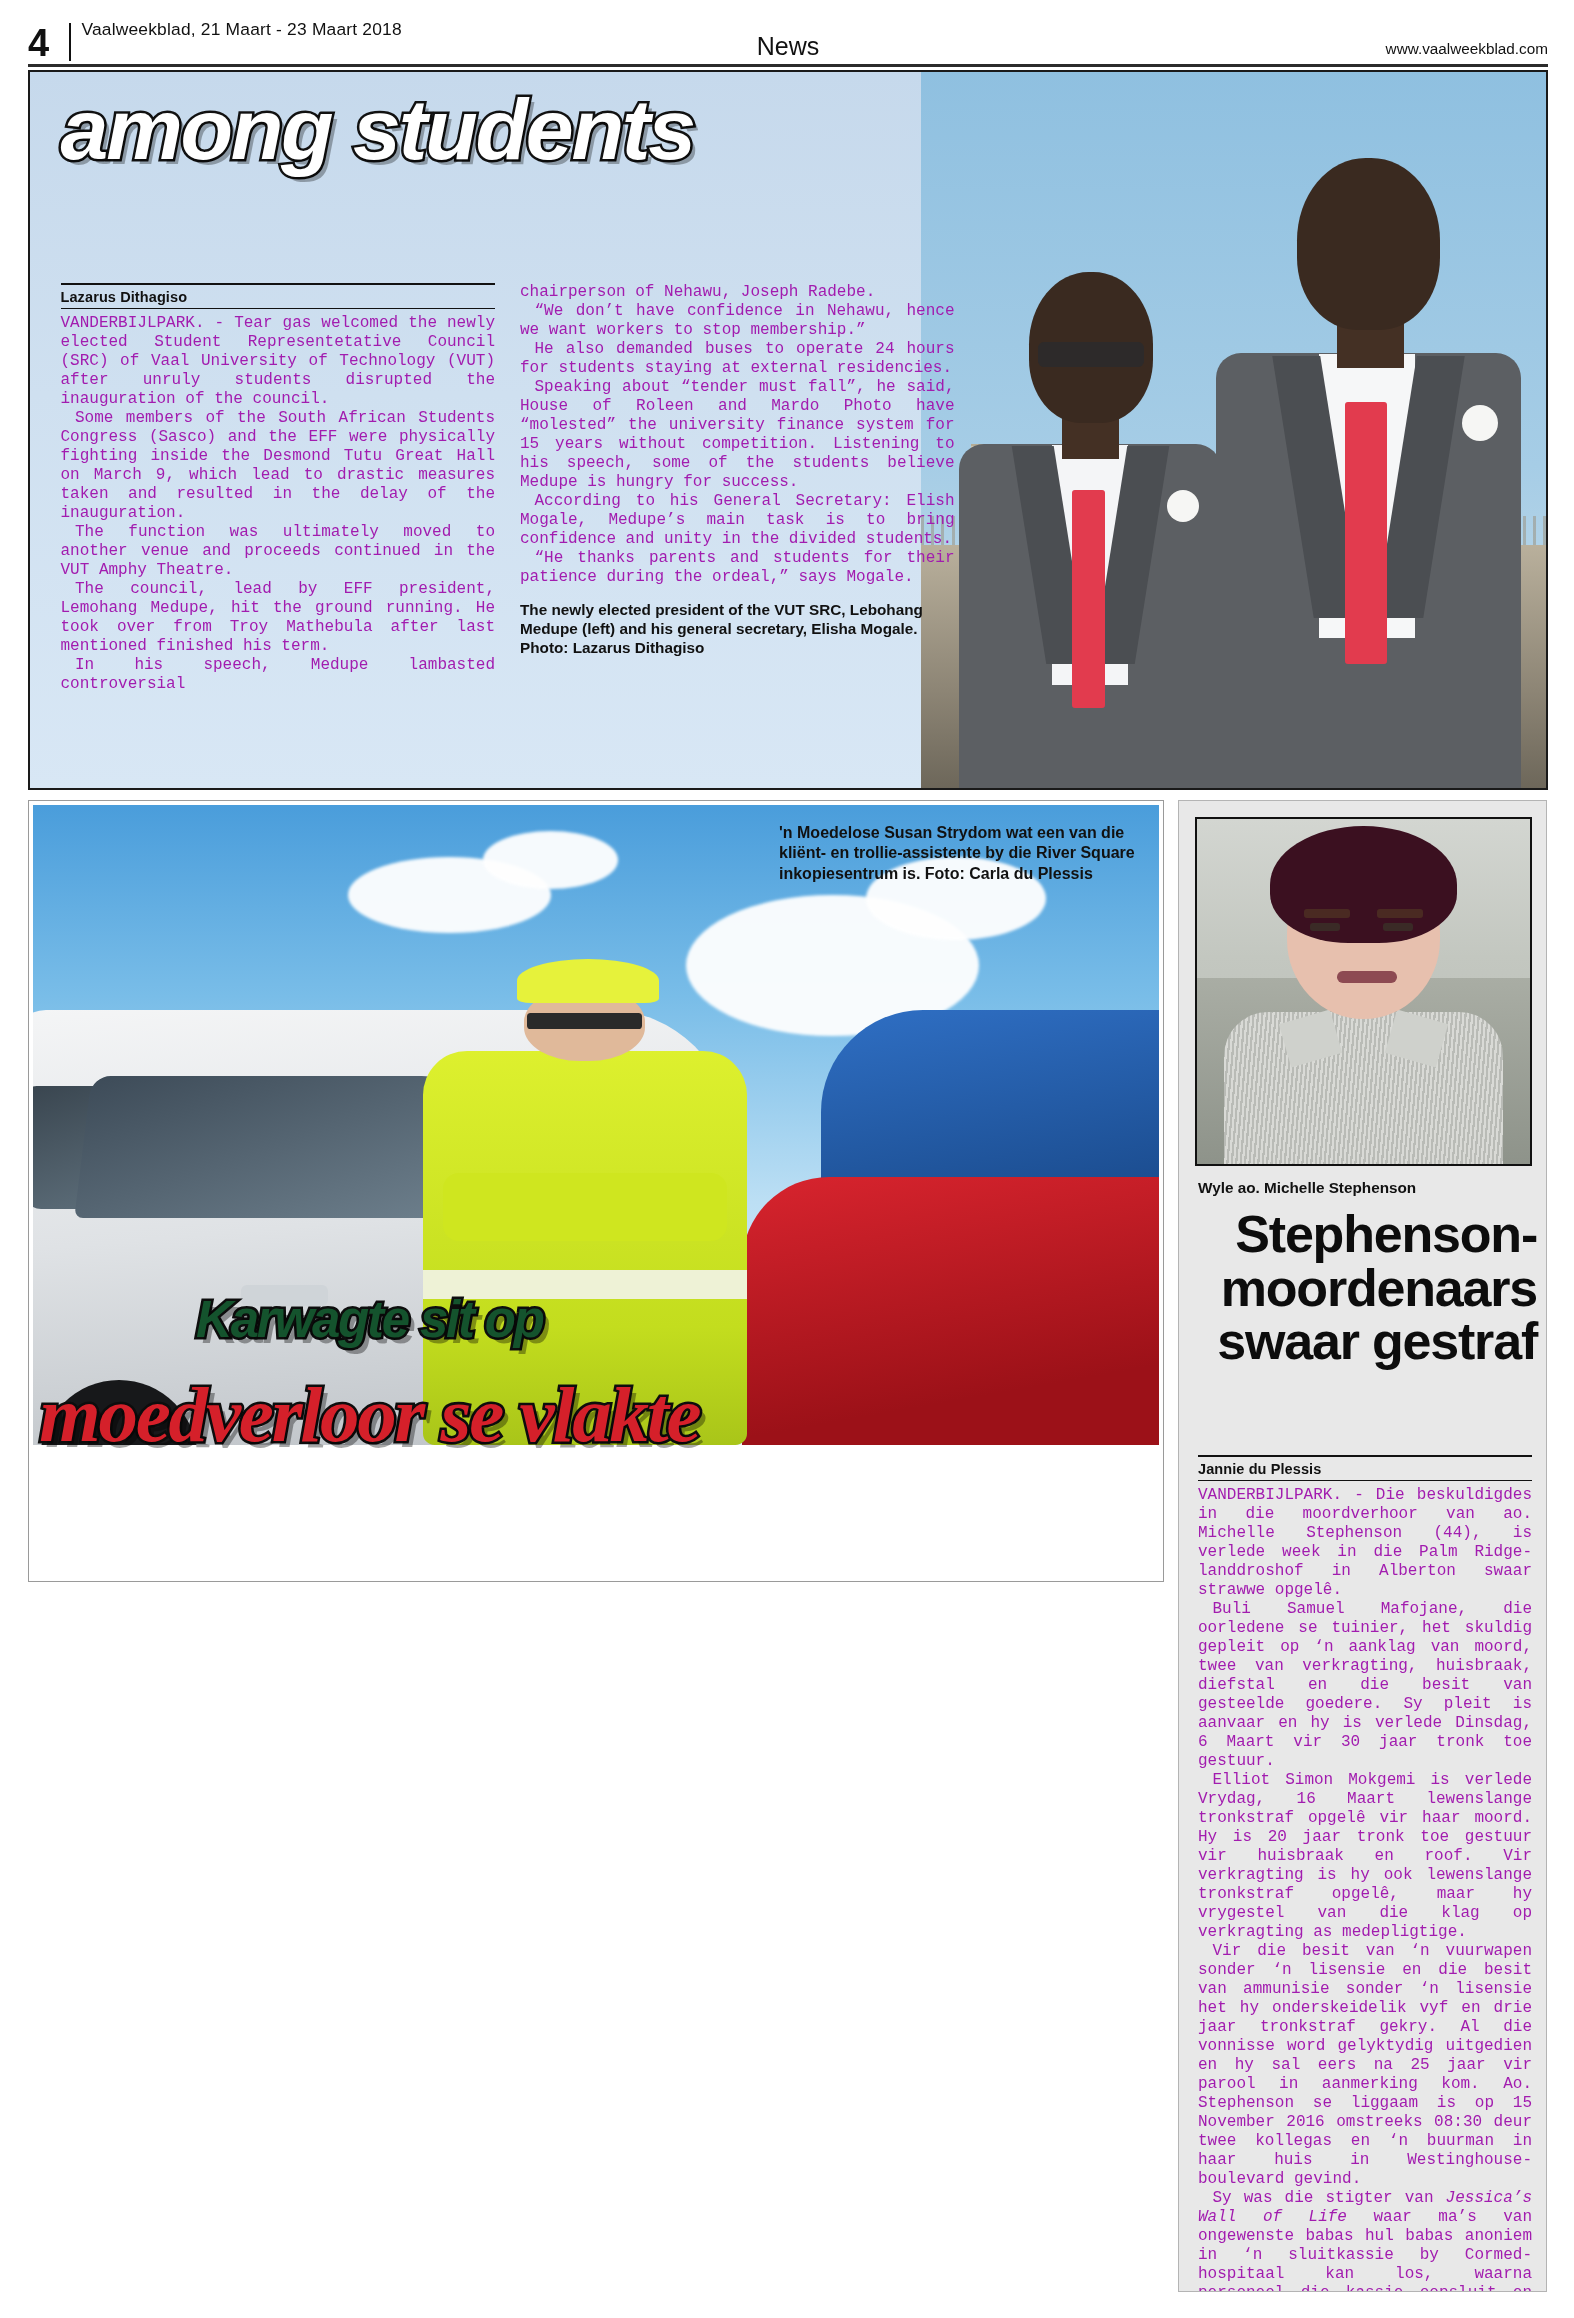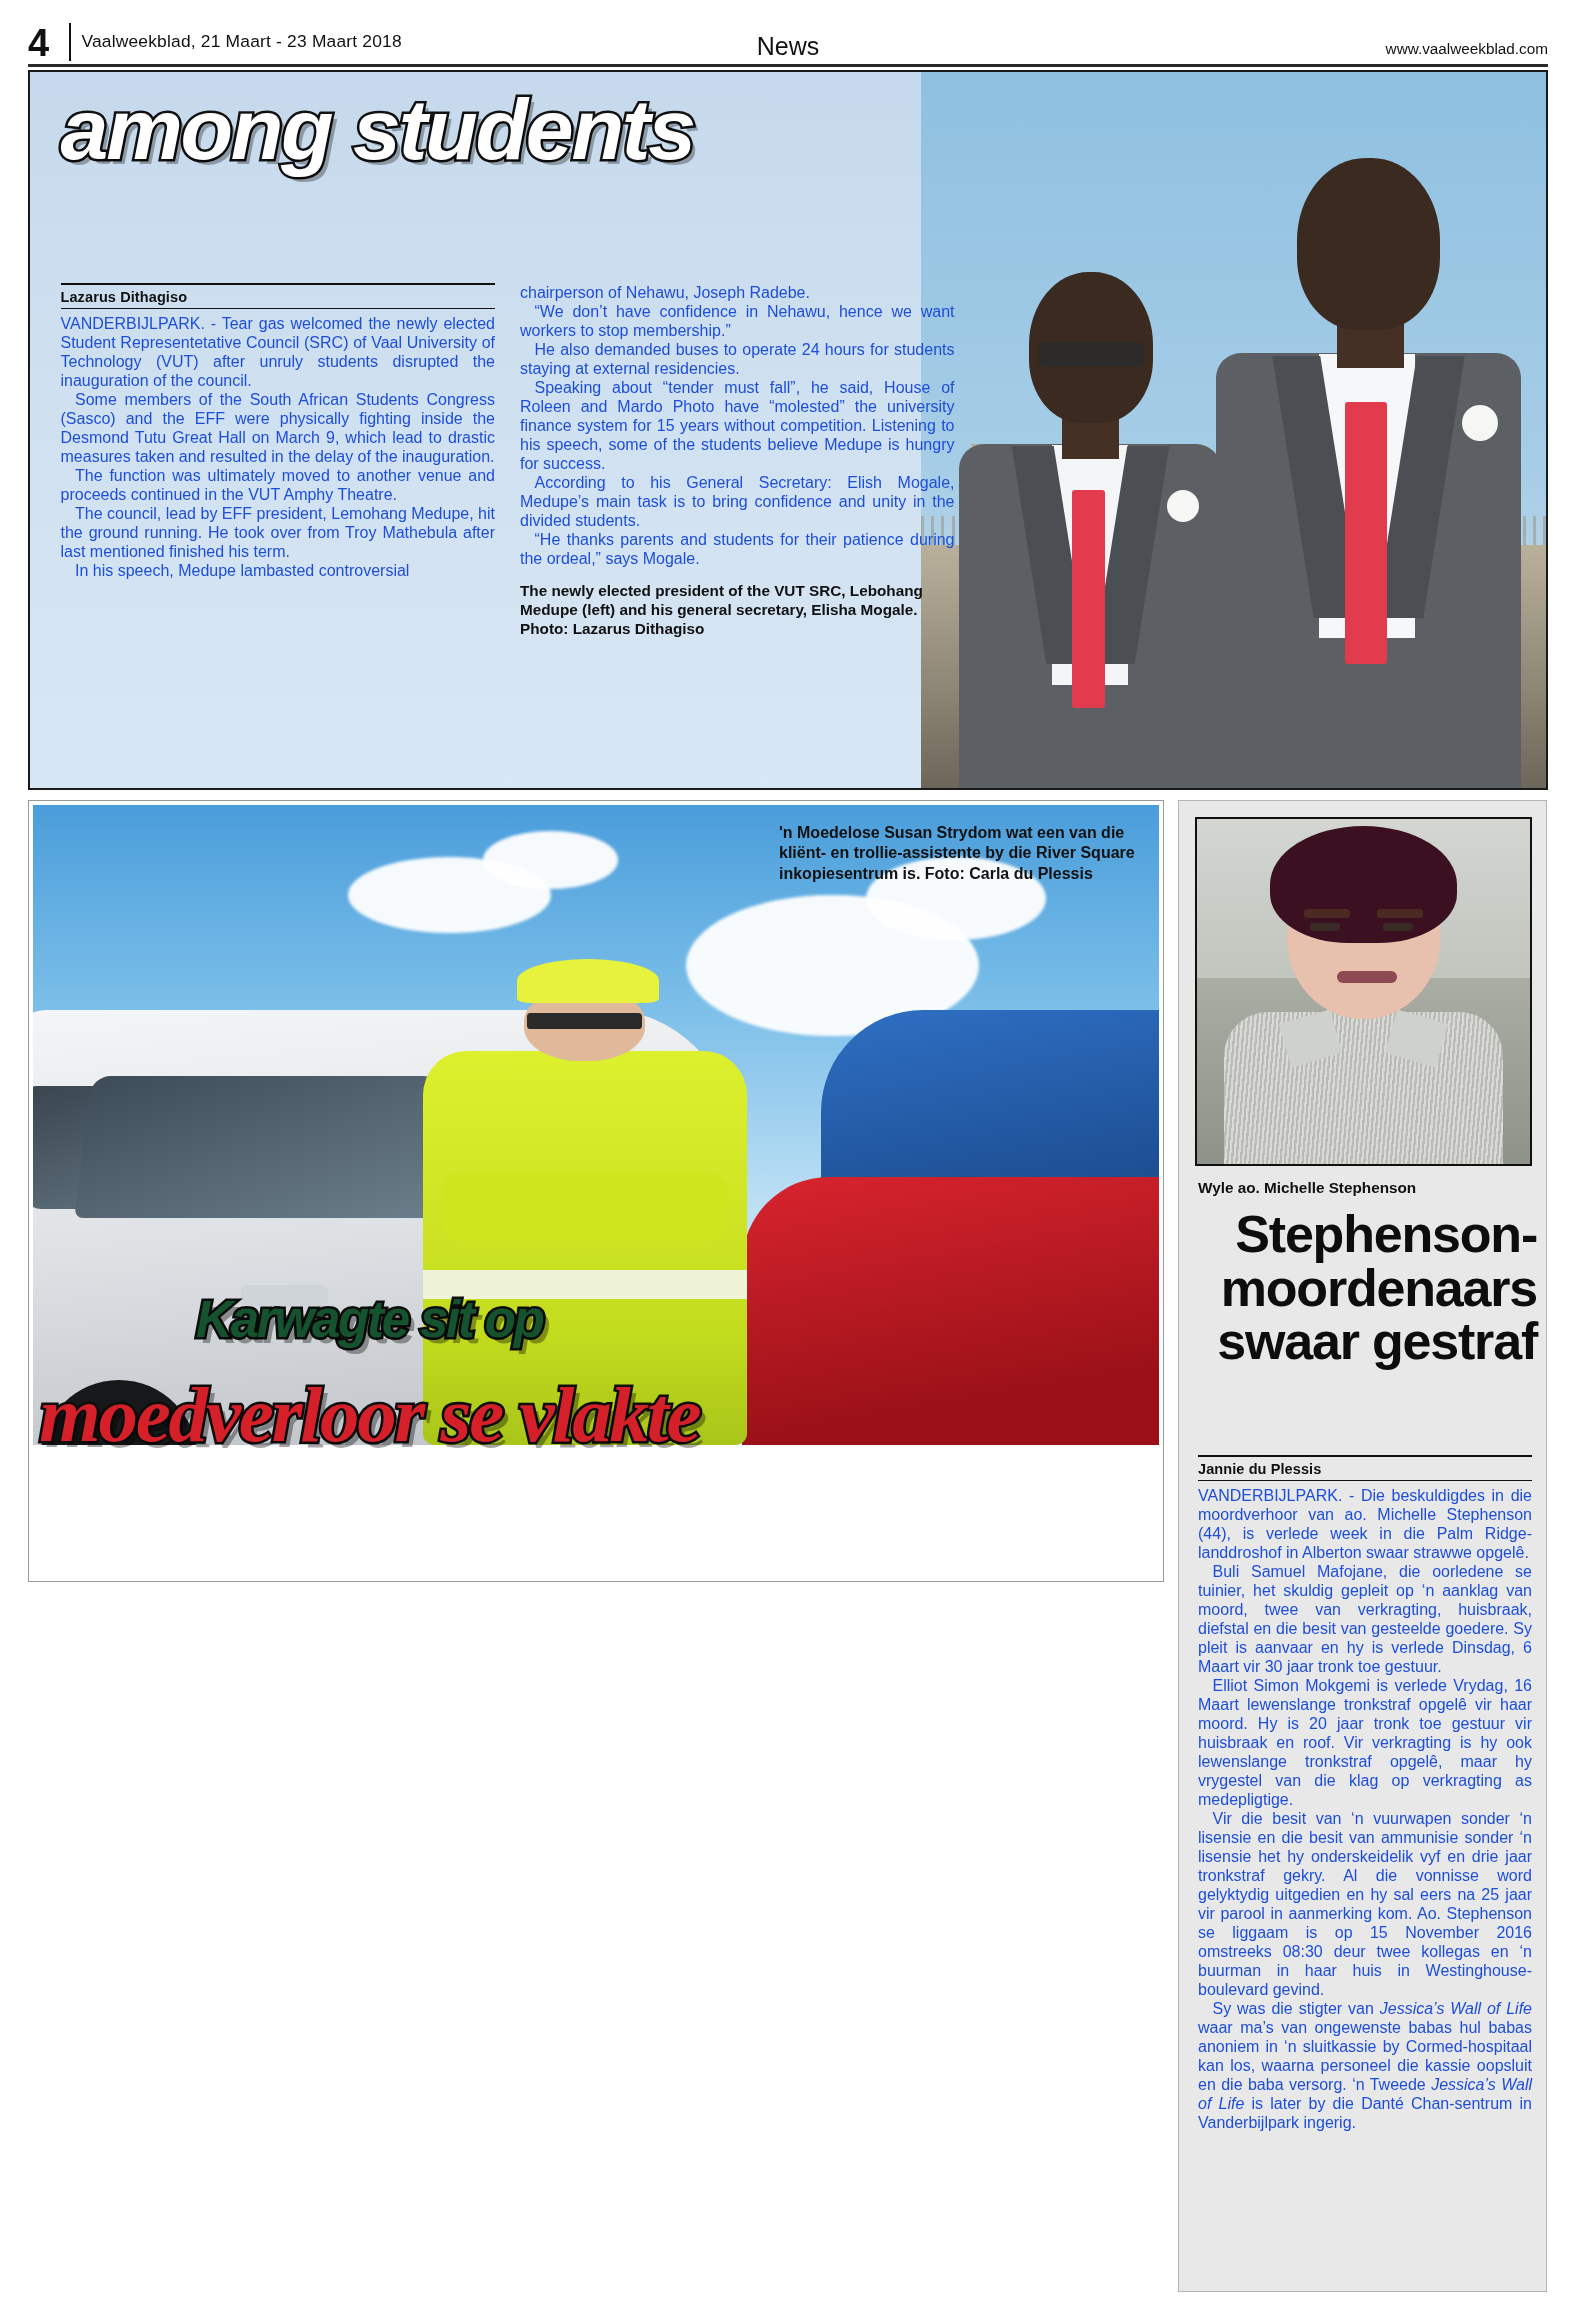--- a/index.html
+++ b/index.html
@@ -18,21 +18,21 @@
   }
   .folio {
     font-family: "Liberation Sans", sans-serif;
     font-size: 38px; font-weight: 700; line-height: 1;
     color: #111; width: 41px; letter-spacing: -1.5px;
   }
   .folio-rule { width: 2.2px; height: 38px; background: #111; margin: 0 10.2px 1.5px 0; }
   .masthead-pub {
     font-family: "Liberation Sans", sans-serif;
     font-size: 17.4px; font-weight: 400; color: #111;
-    letter-spacing: 0.2px; margin-bottom: 10px; white-space: nowrap;
+    letter-spacing: 0.2px; margin-bottom: 22px; white-space: nowrap;
   }
   .masthead-section {
     font-family: "Liberation Sans", sans-serif;
     font-size: 25px; font-weight: 400; color: #111;
     position: absolute; left: 50%; transform: translateX(-50%); bottom: 1.5px;
   }
   .masthead-web {
     font-family: "Liberation Sans", sans-serif;
     font-size: 15.3px; color: #111;
     position: absolute; right: 0; bottom: 4.4px;
@@ -120,22 +120,22 @@
   }
   .top-col { width: 435px; }
   .byline-rule-top { height: 2.2px; background: #111; margin-bottom: 3.6px; }
   .byline {
     font-family: "Liberation Sans", sans-serif;
     font-size: 14.5px; font-weight: 700; color: #111; letter-spacing: 0.1px;
     padding-bottom: 2.9px;
   }
   .byline-rule-bot { height: 1.5px; background: #111; margin-bottom: 5.1px; }
   .body-text {
-    font-family: Liberation Sans, sans-serif;
-    font-size: 16px; line-height: 19px; color: #1d4ed8;
+    font-family: Liberation Mono, monospace;
+    font-size: 16px; line-height: 19px; color: #a21caf;
     text-align: justify; text-justify: inter-word;
   }
   .body-text p { text-indent: 14.5px; margin: 0; }
   .body-text p.first { text-indent: 0; }
   .photo-credit {
     font-family: "Liberation Sans", sans-serif;
     font-size: 15.3px; font-weight: 700; line-height: 19px; color: #111;
     margin-top: 13px;
   }
 

